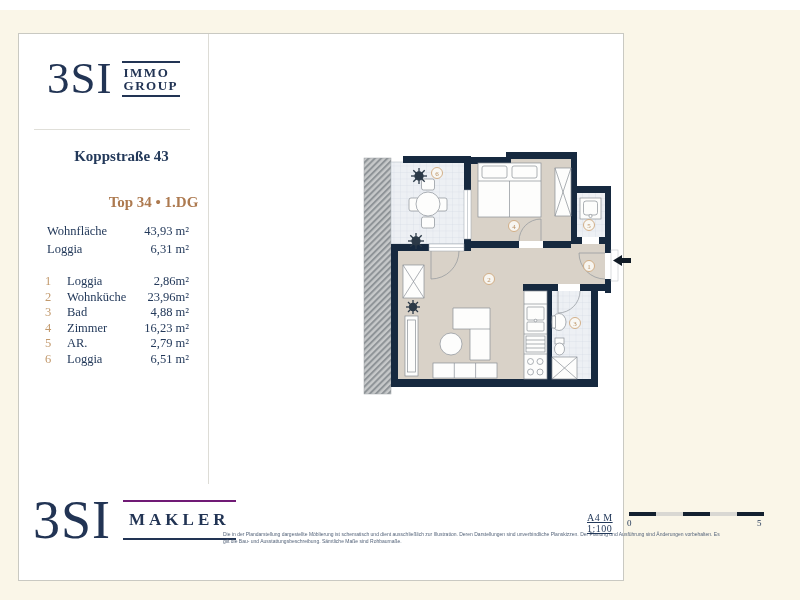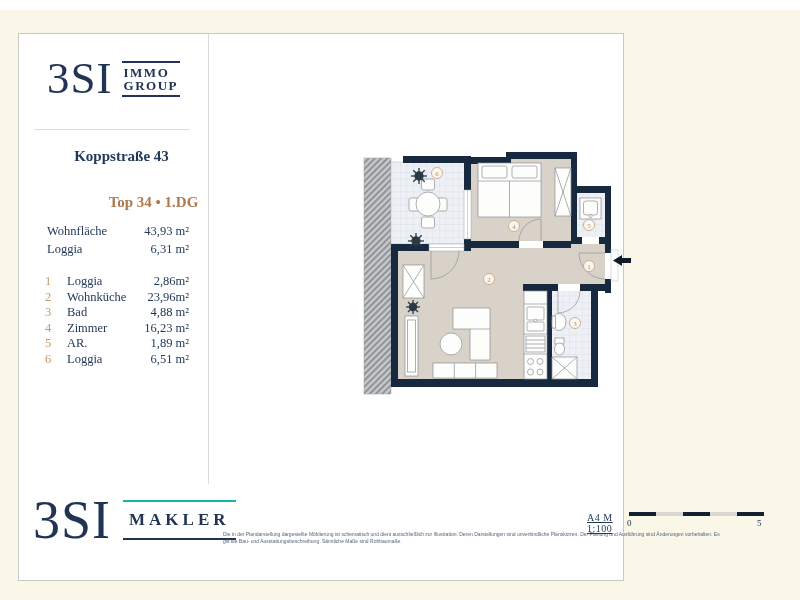--- a/index.html
+++ b/index.html
@@ -31,21 +31,21 @@
 
   .rooms{position:absolute;left:26px;top:240px;width:144px;font-size:12.5px;color:#23395a;}
   .rooms .row{display:flex;line-height:15.6px;}
   .rooms .no{width:22px;color:#c2996c;}
   .rooms .nm{flex:1;}
   .rooms .ar{text-align:right;}
 
   
   .logo-bottom{position:absolute;left:14px;top:458px;display:flex;align-items:center;gap:12px;}
   .logo-bottom .logo-main{font-size:54px;line-height:56px;}
-  .logo-bottom .makler{border-top:2px solid #14b8a6;border-bottom:2px solid #223454;padding:8px 6px;
+  .logo-bottom .makler{border-top:2px solid #701a75;border-bottom:2px solid #223454;padding:8px 6px;
       font-size:17px;letter-spacing:4px;font-weight:bold;color:#223454;}
   .disclaimer{position:absolute;left:204px;top:497px;width:520px;font-family:"Liberation Sans","DejaVu Sans",sans-serif;
       font-size:5px;line-height:7px;color:#55647a;}
   .scale-text{position:absolute;left:568px;top:478px;font-size:10px;color:#23395a;letter-spacing:0.5px;text-decoration:underline;}
   .scale-bar{position:absolute;left:610px;top:478px;width:135px;height:5px;display:flex;}
   .scale-bar .seg{width:27px;height:4px;}
   .seg.d{background:#13202f;}
   .seg.l{background:#d9d8d3;}
   .scale-0{position:absolute;left:608px;top:484px;font-size:9px;color:#23395a;}
   .scale-5{position:absolute;left:738px;top:484px;font-size:9px;color:#23395a;}
@@ -103,21 +103,21 @@
         <span class="ar">4,88 m²</span>
       </div>
     <div class="row">
         <span class="no">4</span>
         <span class="nm">Zimmer</span>
         <span class="ar">16,23 m²</span>
       </div>
     <div class="row">
         <span class="no">5</span>
         <span class="nm">AR.</span>
-        <span class="ar">1,89 m²</span>
+        <span class="ar">2,79 m²</span>
       </div>
     <div class="row">
         <span class="no">6</span>
         <span class="nm">Loggia</span>
         <span class="ar">6,51 m²</span>
       </div>
   </div>
 
   <svg class="plan" viewBox="0 0 290 250">
     <defs>

